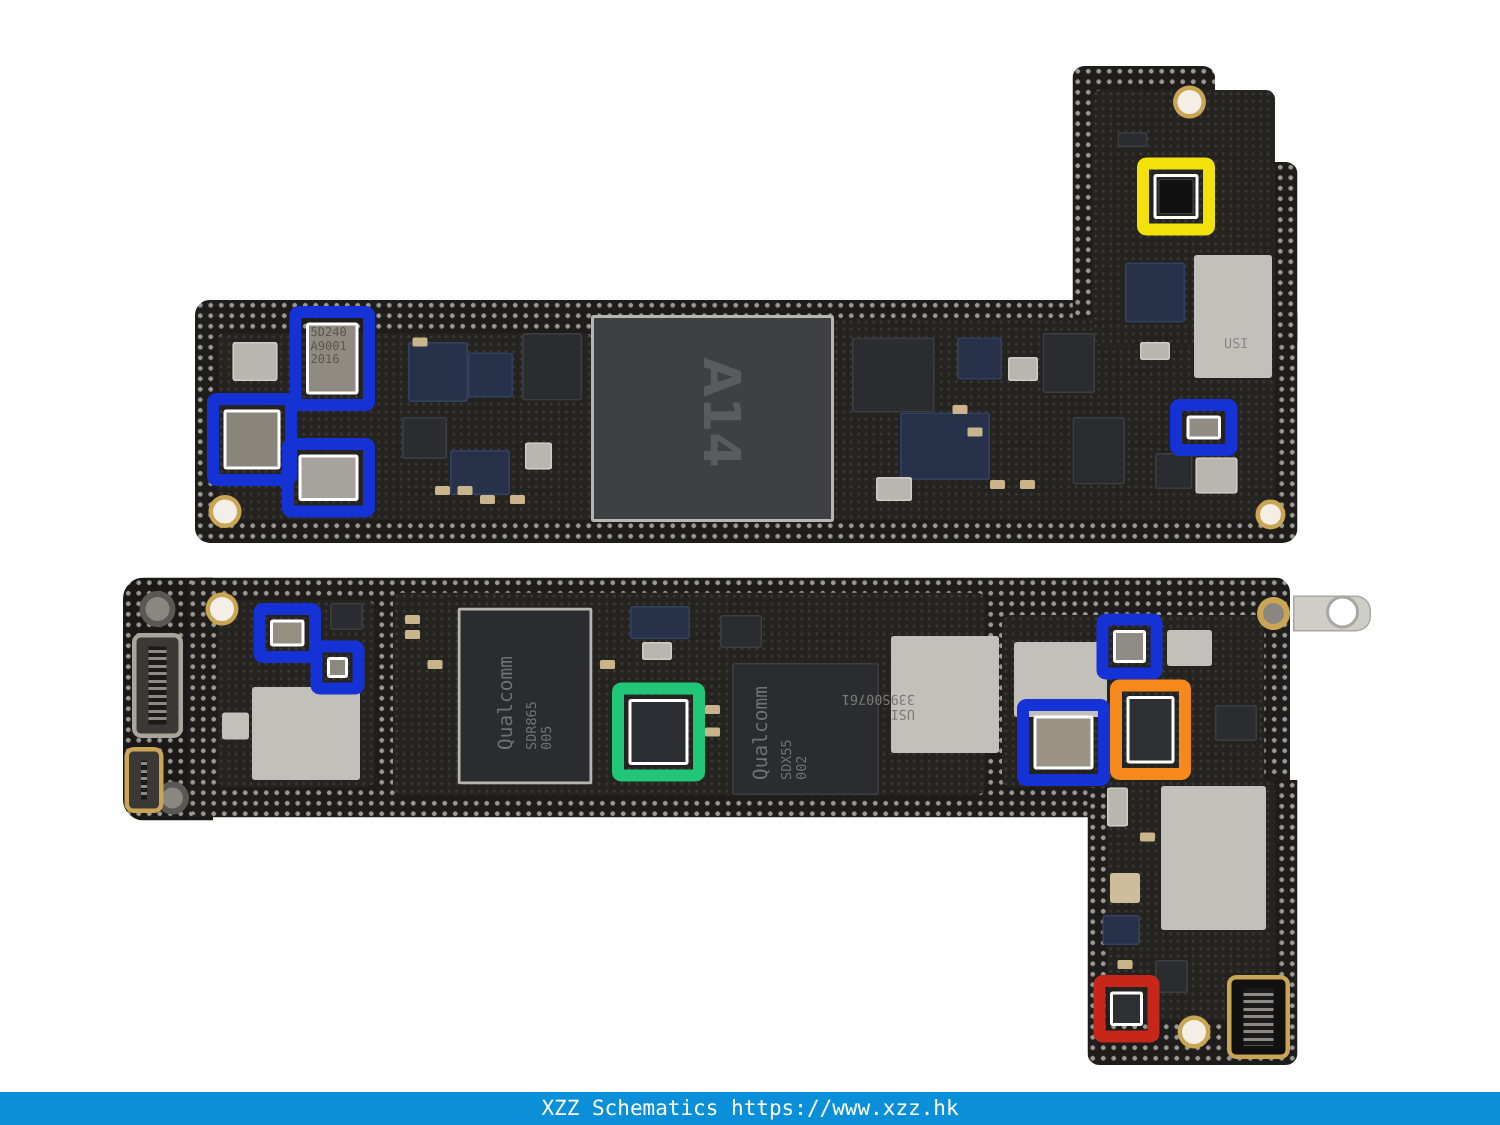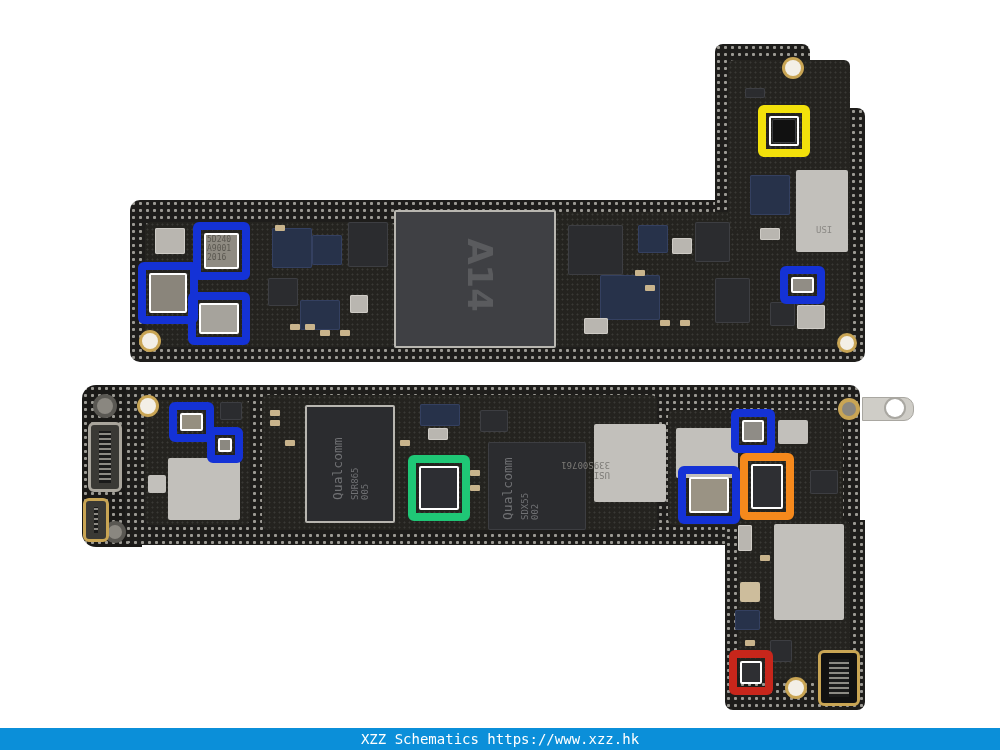--- a/index.html
+++ b/index.html
@@ -93,21 +93,21 @@
   <div class="cap" style="left:275px; top:225px;"></div>
   <div class="cap" style="left:660px; top:320px;"></div>
   <div class="cap" style="left:680px; top:320px;"></div>
   <div class="cap" style="left:635px; top:270px;"></div>
   <div class="cap" style="left:645px; top:285px;"></div>
 
   <div class="hl hl-yellow" style="left:758px; top:105px; width:52px; height:52px;">
     <div class="in"></div>
     <div class="chip dark" style="left:6px; top:6px; width:24px; height:24px; background:#111;"></div>
   </div>
-  <div class="hl hl-blue" style="left:193px; top:222px; width:57px; height:58px;">
+  <div class="hl hl-blue" style="left:193px; top:204px; width:57px; height:70px;">
     <div class="in" style="background:#8f8b82;"></div>
     <div class="chipmark" style="left:6px; top:5px; color:#5a5750; font-size:8px;">5D240
 A9001
 2016</div>
   </div>
   <div class="hl hl-blue" style="left:138px; top:262px; width:60px; height:62px;">
     <div class="in" style="background:#8a857b;"></div>
   </div>
   <div class="hl hl-blue" style="left:188px; top:292px; width:62px; height:53px;">
     <div class="in" style="background:#a6a39c;"></div>

